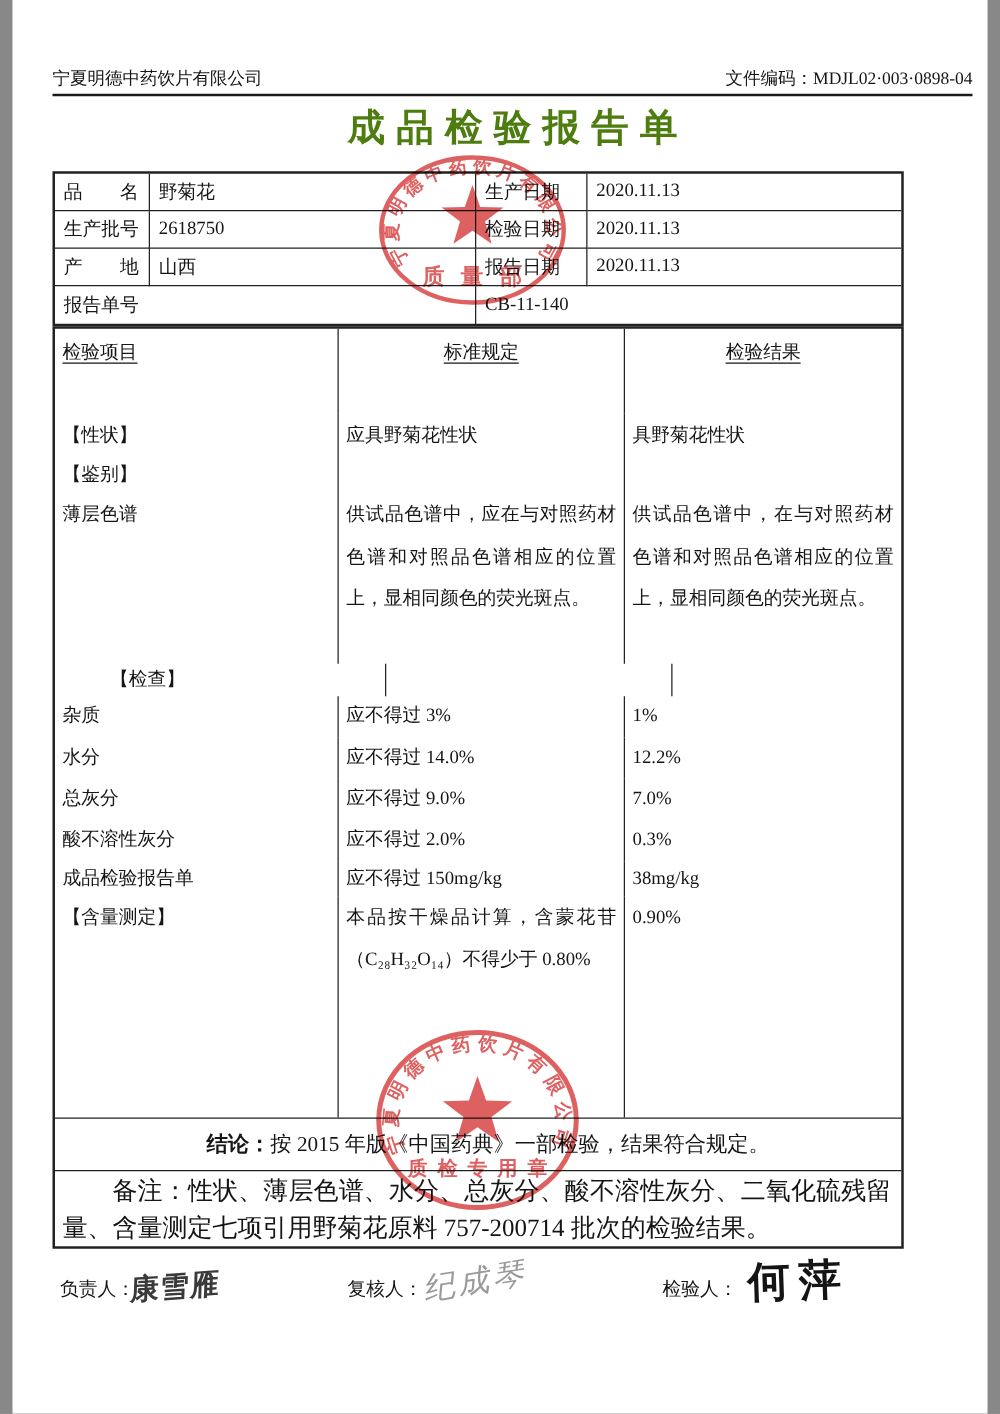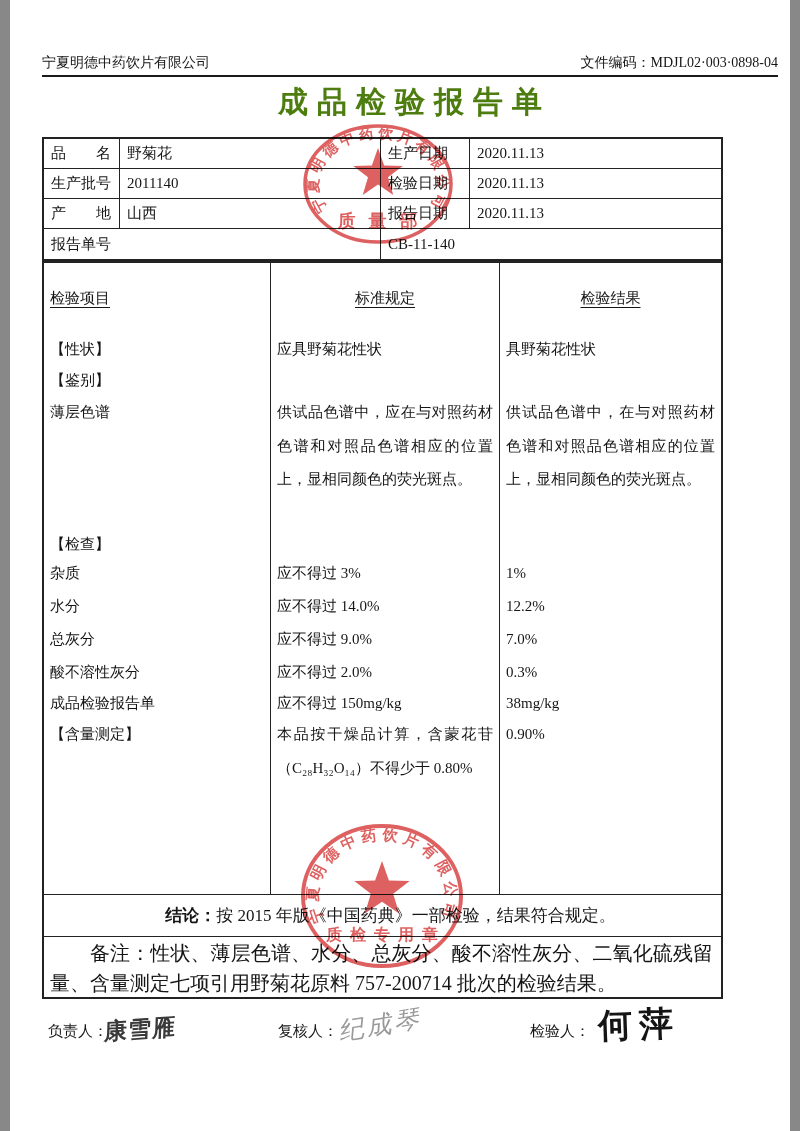--- a/index.html
+++ b/index.html
@@ -20,25 +20,25 @@
         font-size:15px; display:flex; align-items:center; padding-left:7px; white-space:pre; overflow:hidden;}
   .info > div.lastcol{border-right:none;}
   .info > div.lastrow{border-bottom:none; height:31px;}
   .info .span2a{grid-column:1 / span 2;}
   .info .span2b{grid-column:3 / span 2;}
   
   .insp{position:absolute; left:32px; top:261px; width:677px; border:2px solid #222; background:transparent;}
   .irow{display:grid; grid-template-columns:227px 229px 221px;}
   .irow > div{border-right:1px solid #222; font-size:15px; padding:0 6px; overflow:hidden;}
   .irow > div:last-child{border-right:none;}
-  .rh-head{height:68px;} .rh-head > div{padding-top:26px;}
+  .rh-head{height:68px;} .rh-head > div{padding-top:9px;}
   .rh-xz{height:37px;}   .rh-xz  > div{line-height:37px;}
   .rh-jb{height:28px;}   .rh-jb  > div{line-height:24px;}
   .rh-bc{height:135px;}  .rh-bc  > div{line-height:33.5px;}
-  .rh-jc{height:26px;}   .rh-jc  > div{line-height:26px;}
+  .rh-jc{height:26px;padding-left:38px;}   .rh-jc  > div{line-height:26px;}
   .rh-it{height:33px;}   .rh-it  > div{line-height:33px;}
   .rh-so{height:28px;}   .rh-so  > div{line-height:28px;}
   .rh-hl{height:177px;}  .rh-hl  > div{line-height:34px;}
   .center{text-align:center;}
   .uline{text-decoration:underline; text-underline-offset:4px;}
   .just{text-align:justify;}
   .concl{height:41px; border-top:1px solid #222; display:flex; align-items:center;
          justify-content:center; font-size:17px;padding-left:16px;}
   .concl b{font-weight:bold;}
   .remark{height:59px; border-top:1px solid #222; font-size:20px; line-height:30px;
@@ -66,21 +66,21 @@
   <div class="hdr-rule"></div>
   <div class="title">成品检验报告单</div>
 
   <div class="info">
     <div>品        名</div>
     <div>野菊花</div>
     <div>生产日期</div>
     <div class="lastcol">2020.11.13</div>
 
     <div>生产批号</div>
-    <div>2011140</div>
+    <div>2618750</div>
     <div>检验日期</div>
     <div class="lastcol">2020.11.13</div>
 
     <div>产        地</div>
     <div>山西</div>
     <div>报告日期</div>
     <div class="lastcol">2020.11.13</div>
 
     <div class="span2a lastrow">报告单号</div>
     <div class="span2b lastrow lastcol">CB-11-140</div>

